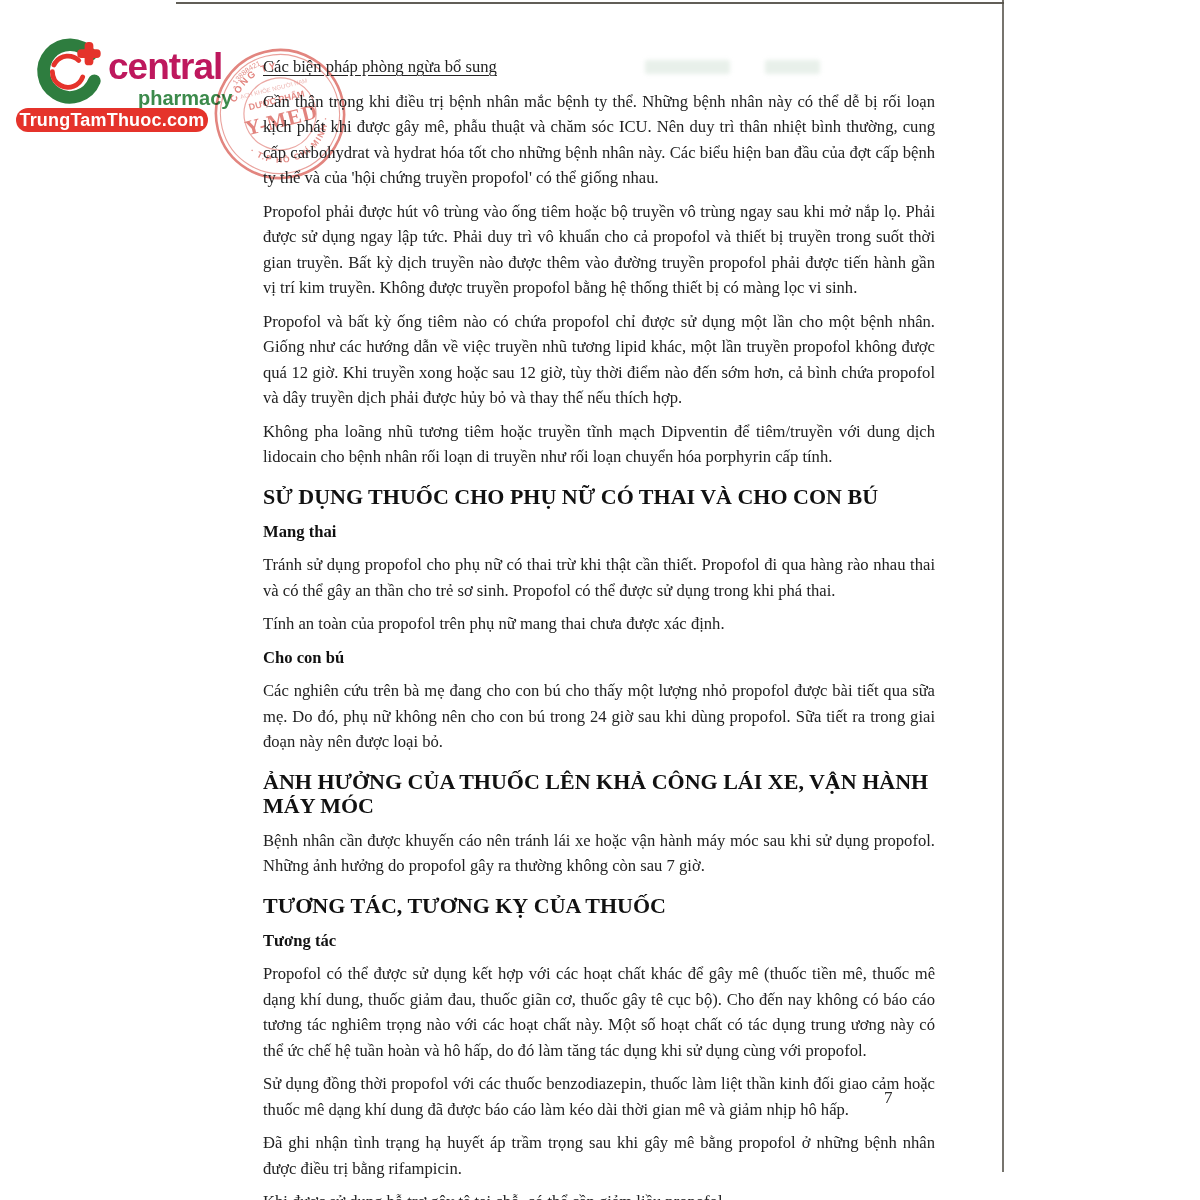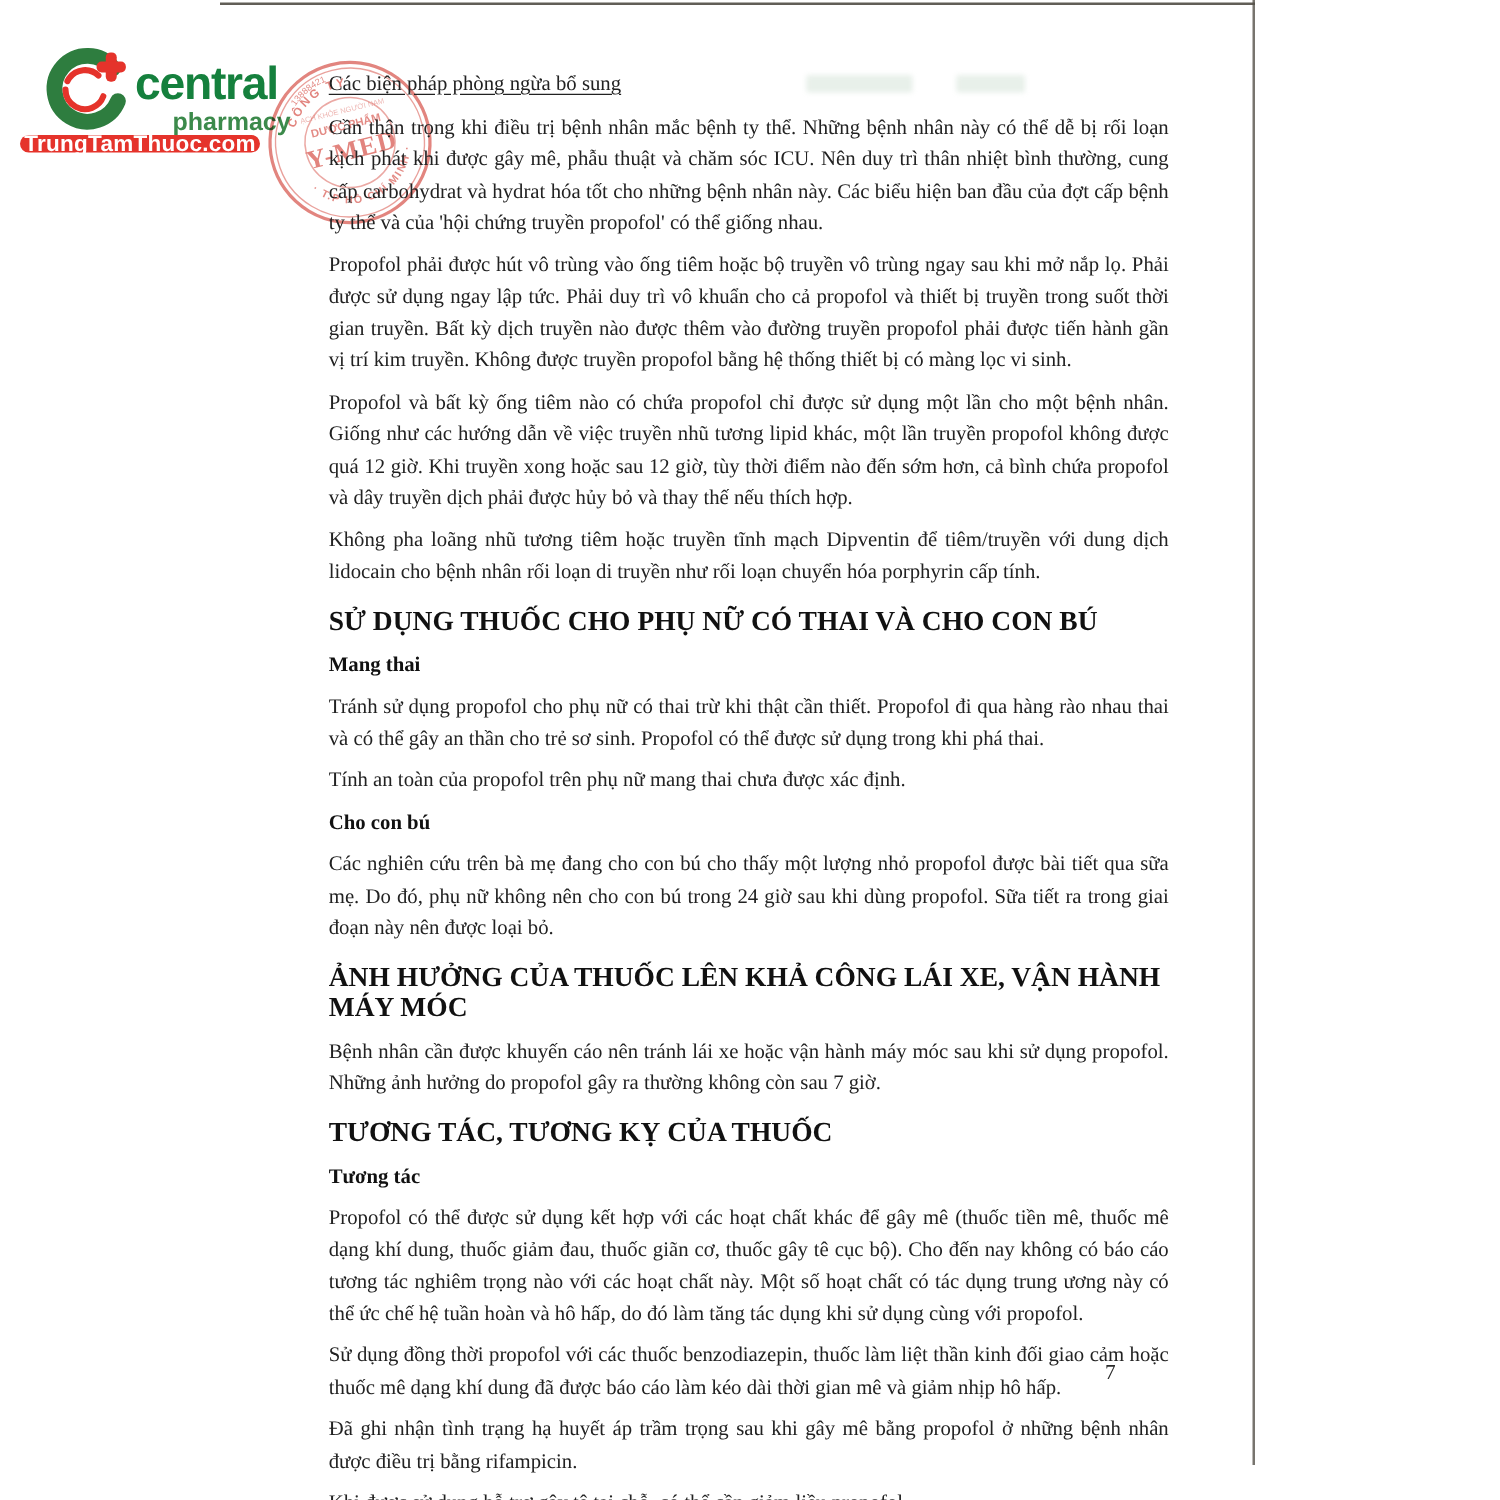--- a/index.html
+++ b/index.html
@@ -10,24 +10,24 @@
   }
   
   .scan-line-top{position:absolute;left:176px;top:2px;width:828px;height:2px;background:#45423a;opacity:.85;}
   .scan-line-right{position:absolute;left:1002px;top:0;width:2px;height:1172px;background:#55514a;opacity:.8;}
   .smudge{position:absolute;background:rgba(150,185,160,.22);filter:blur(2px);border-radius:2px;}
 
   
   .logo{position:absolute;left:16px;top:36px;width:210px;height:110px;}
   .logo-icon{position:absolute;left:14px;top:2px;width:78px;height:78px;}
   .logo-word{position:absolute;left:92px;top:12px;font-family:"Liberation Sans","DejaVu Sans",sans-serif;
-    font-weight:bold;font-size:37px;letter-spacing:-1px;color:#15803d;line-height:1;}
+    font-weight:bold;font-size:37px;letter-spacing:-1px;color:#be185d;line-height:1;}
   .logo-sub{position:absolute;left:122px;top:52px;font-family:"Liberation Sans","DejaVu Sans",sans-serif;
     font-weight:bold;font-size:20px;color:#3c8a4b;line-height:1;}
-  .logo-pill{position:absolute;left:0px;top:72px;width:192px;height:14px;background:#e5332b;border-radius:16px;
+  .logo-pill{position:absolute;left:0px;top:72px;width:192px;height:24px;background:#e5332b;border-radius:16px;
     display:flex;align-items:center;justify-content:center;}
   .logo-pill span{font-family:"Liberation Sans","DejaVu Sans",sans-serif;font-weight:bold;font-size:18px;color:#ffffff;letter-spacing:.2px;}
 
   
   .stamp{position:absolute;left:192px;top:26px;width:176px;height:176px;transform:rotate(-14deg);
     opacity:.88;mix-blend-mode:multiply;pointer-events:none;}
   .stamp text{fill:#d85a52;}
 
   
   .doc{position:absolute;left:263px;top:54px;width:672px;

